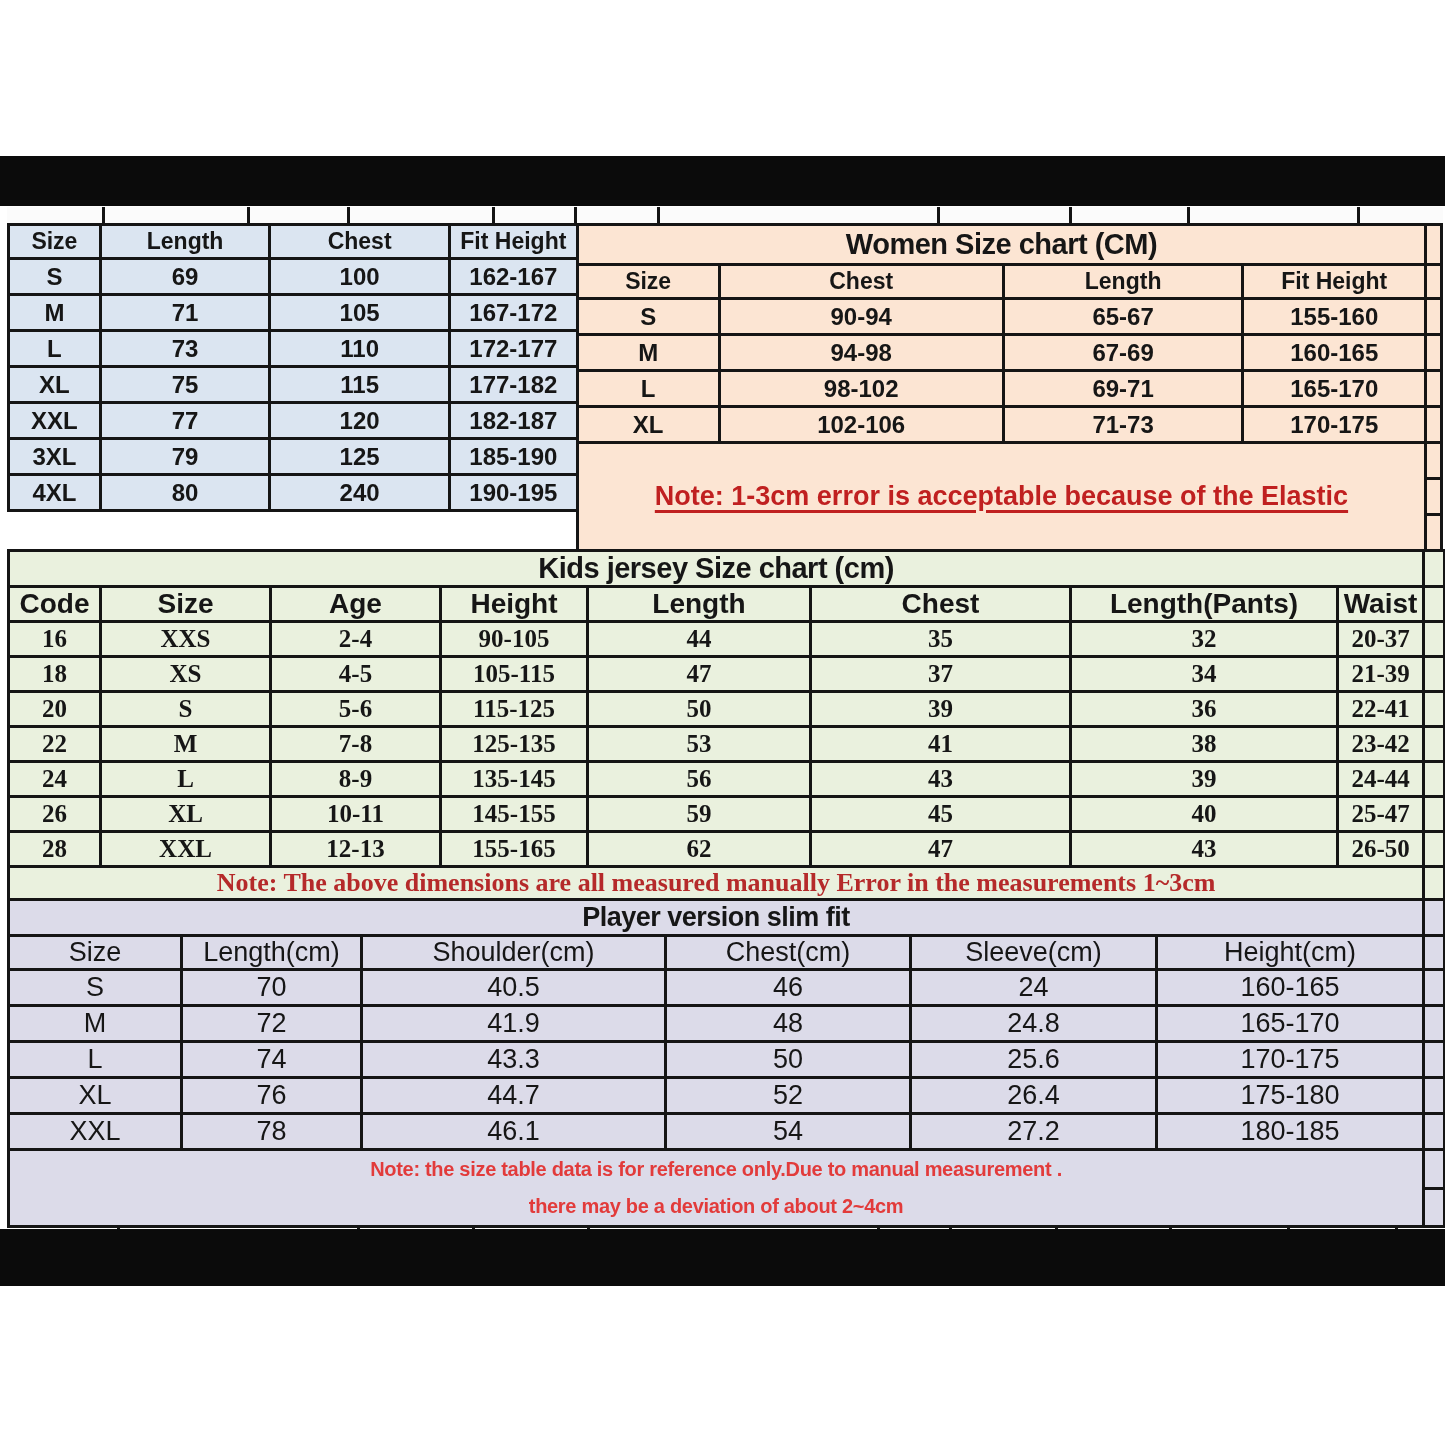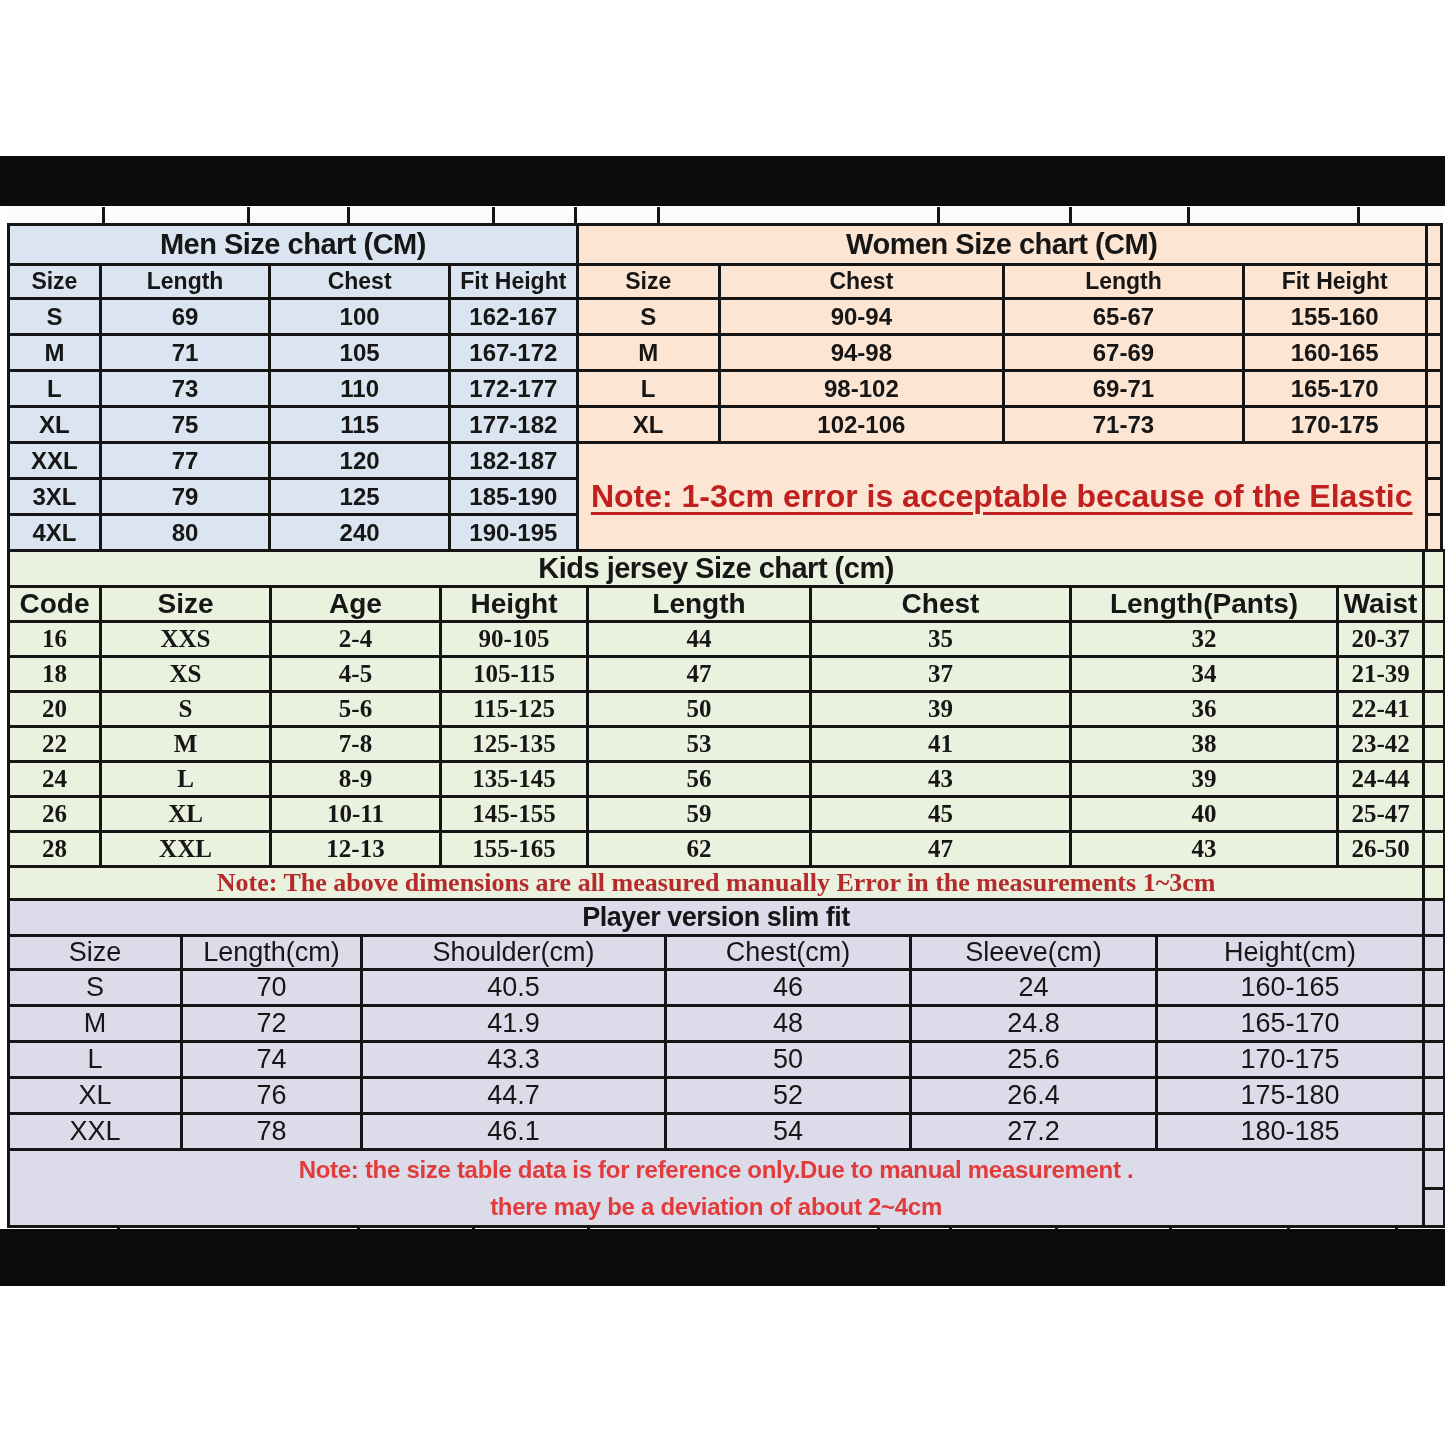--- a/index.html
+++ b/index.html
@@ -41,26 +41,26 @@
   
   .title{font-weight:bold;font-size:29px;letter-spacing:-0.5px;}
   .player .title{font-size:27px;}
   .th{font-weight:bold;font-size:23px;}
   .kids .th{font-size:28px;margin-left:38px;}
   .men tbody[data-rows] td,.women tbody[data-rows] td{font-weight:bold;font-size:24px;}
   .kids tbody[data-rows] td{font-family:"Liberation Serif",serif;font-weight:bold;font-size:25px;}
   .player .th{font-weight:normal;font-size:27px;}
   .player tbody[data-rows] td{font-weight:normal;font-size:27px;}
   .women-note-cell{vertical-align:middle;}
-  .women-note{color:var(--women-note,#c02020);font-weight:bold;font-size:32px;
+  .women-note{color:var(--women-note,#c02020);font-weight:bold;font-size:27px;
               text-decoration:underline;text-decoration-thickness:3px;text-underline-offset:5px;}
   .kids-note{color:var(--kids-note,#b52a2a);font-family:"Liberation Serif",serif;
              font-weight:bold;font-size:26px;}
   .bottom-note-cell{text-align:left;vertical-align:middle;padding-left:6px;}
-  .bottom-note-cell div{color:var(--bottom-note,#e23b3b);font-weight:bold;font-size:24px;
+  .bottom-note-cell div{color:var(--bottom-note,#e23b3b);font-weight:bold;font-size:20px;
                         line-height:37px;letter-spacing:-0.3px;}
   .sliver{background:inherit;}
 </style>
 </head>
 <body>
 
 <div class="canvas">
 
   <div class="bar bar-top"></div>
 
@@ -82,23 +82,20 @@
     <div class="row-flex">
 
       <table class="tbl men">
         <colgroup>
           <col style="width:92px">
             <col style="width:170px">
             <col style="width:180px">
             <col style="width:128px">
         </colgroup>
         <tbody>
-          <tr class="title-row">
-            <td class="title" colspan="4">Men Size chart (CM)</td>
-          </tr>
           <tr class="head-row">
               <td class="th">Size</td>
               <td class="th">Length</td>
               <td class="th">Chest</td>
               <td class="th">Fit Height</td>
             </tr>
         </tbody>
         <tbody data-rows="men.rows">
             <tr>
               <td>S</td>

